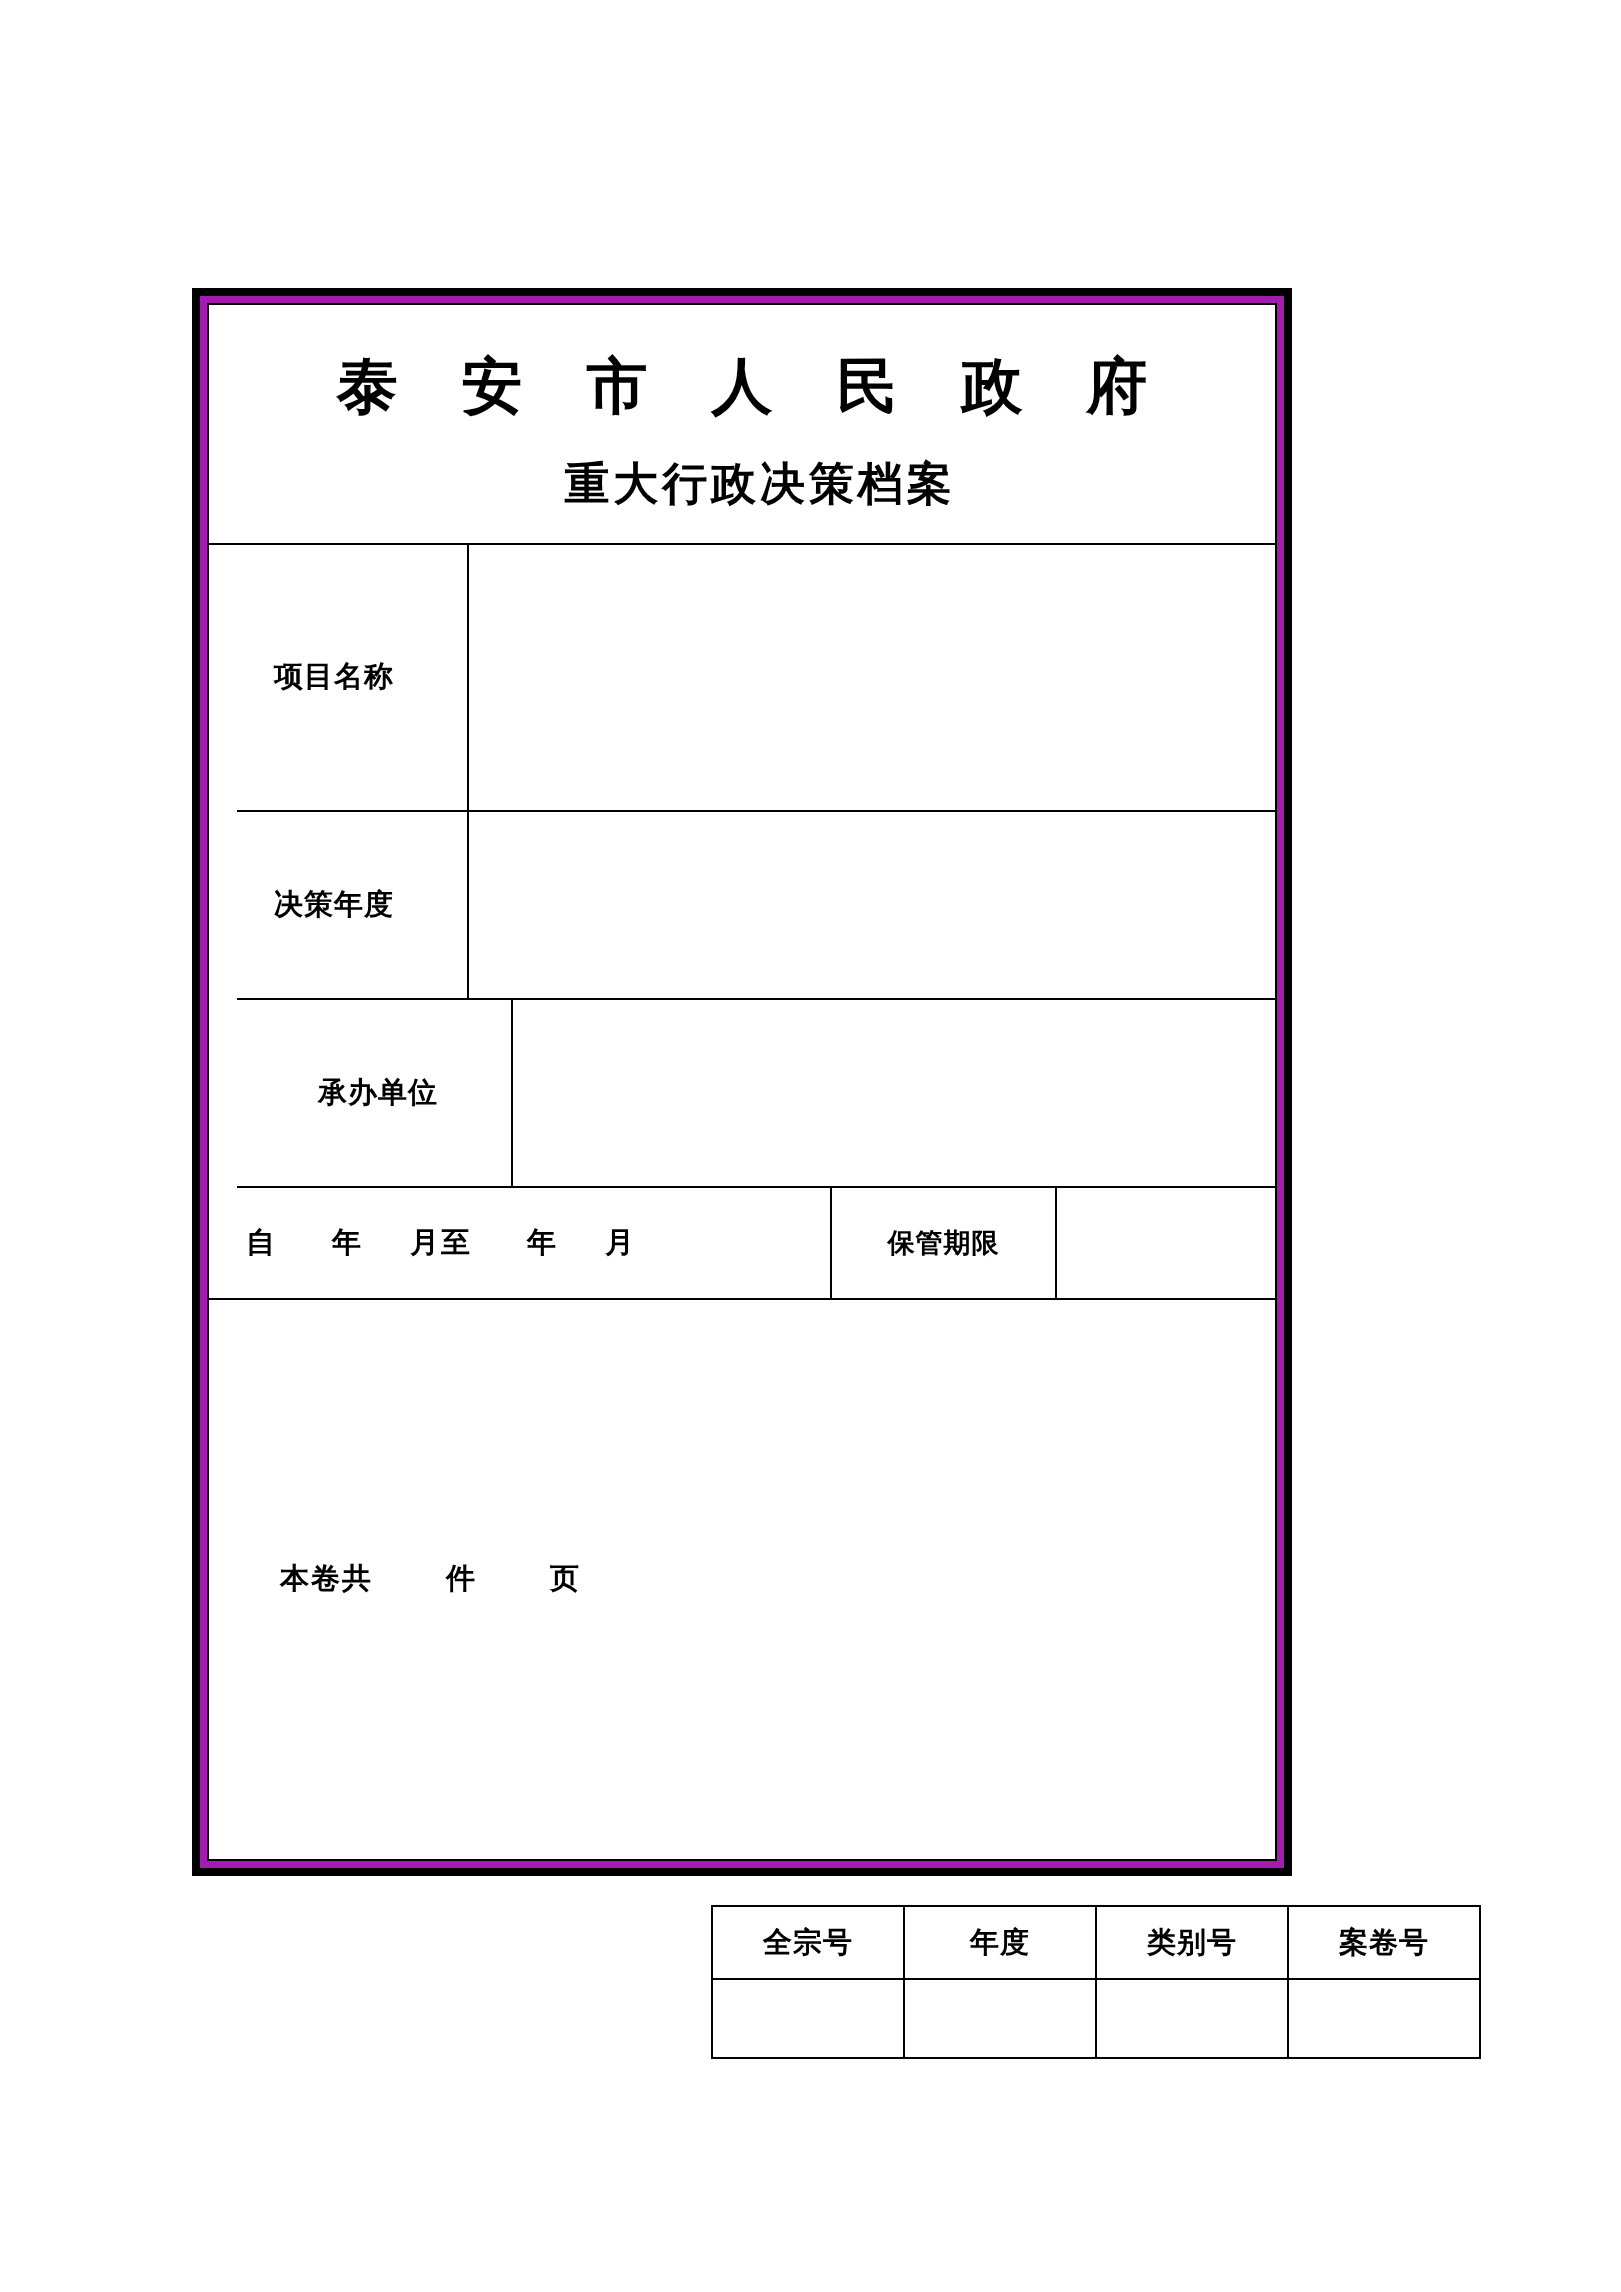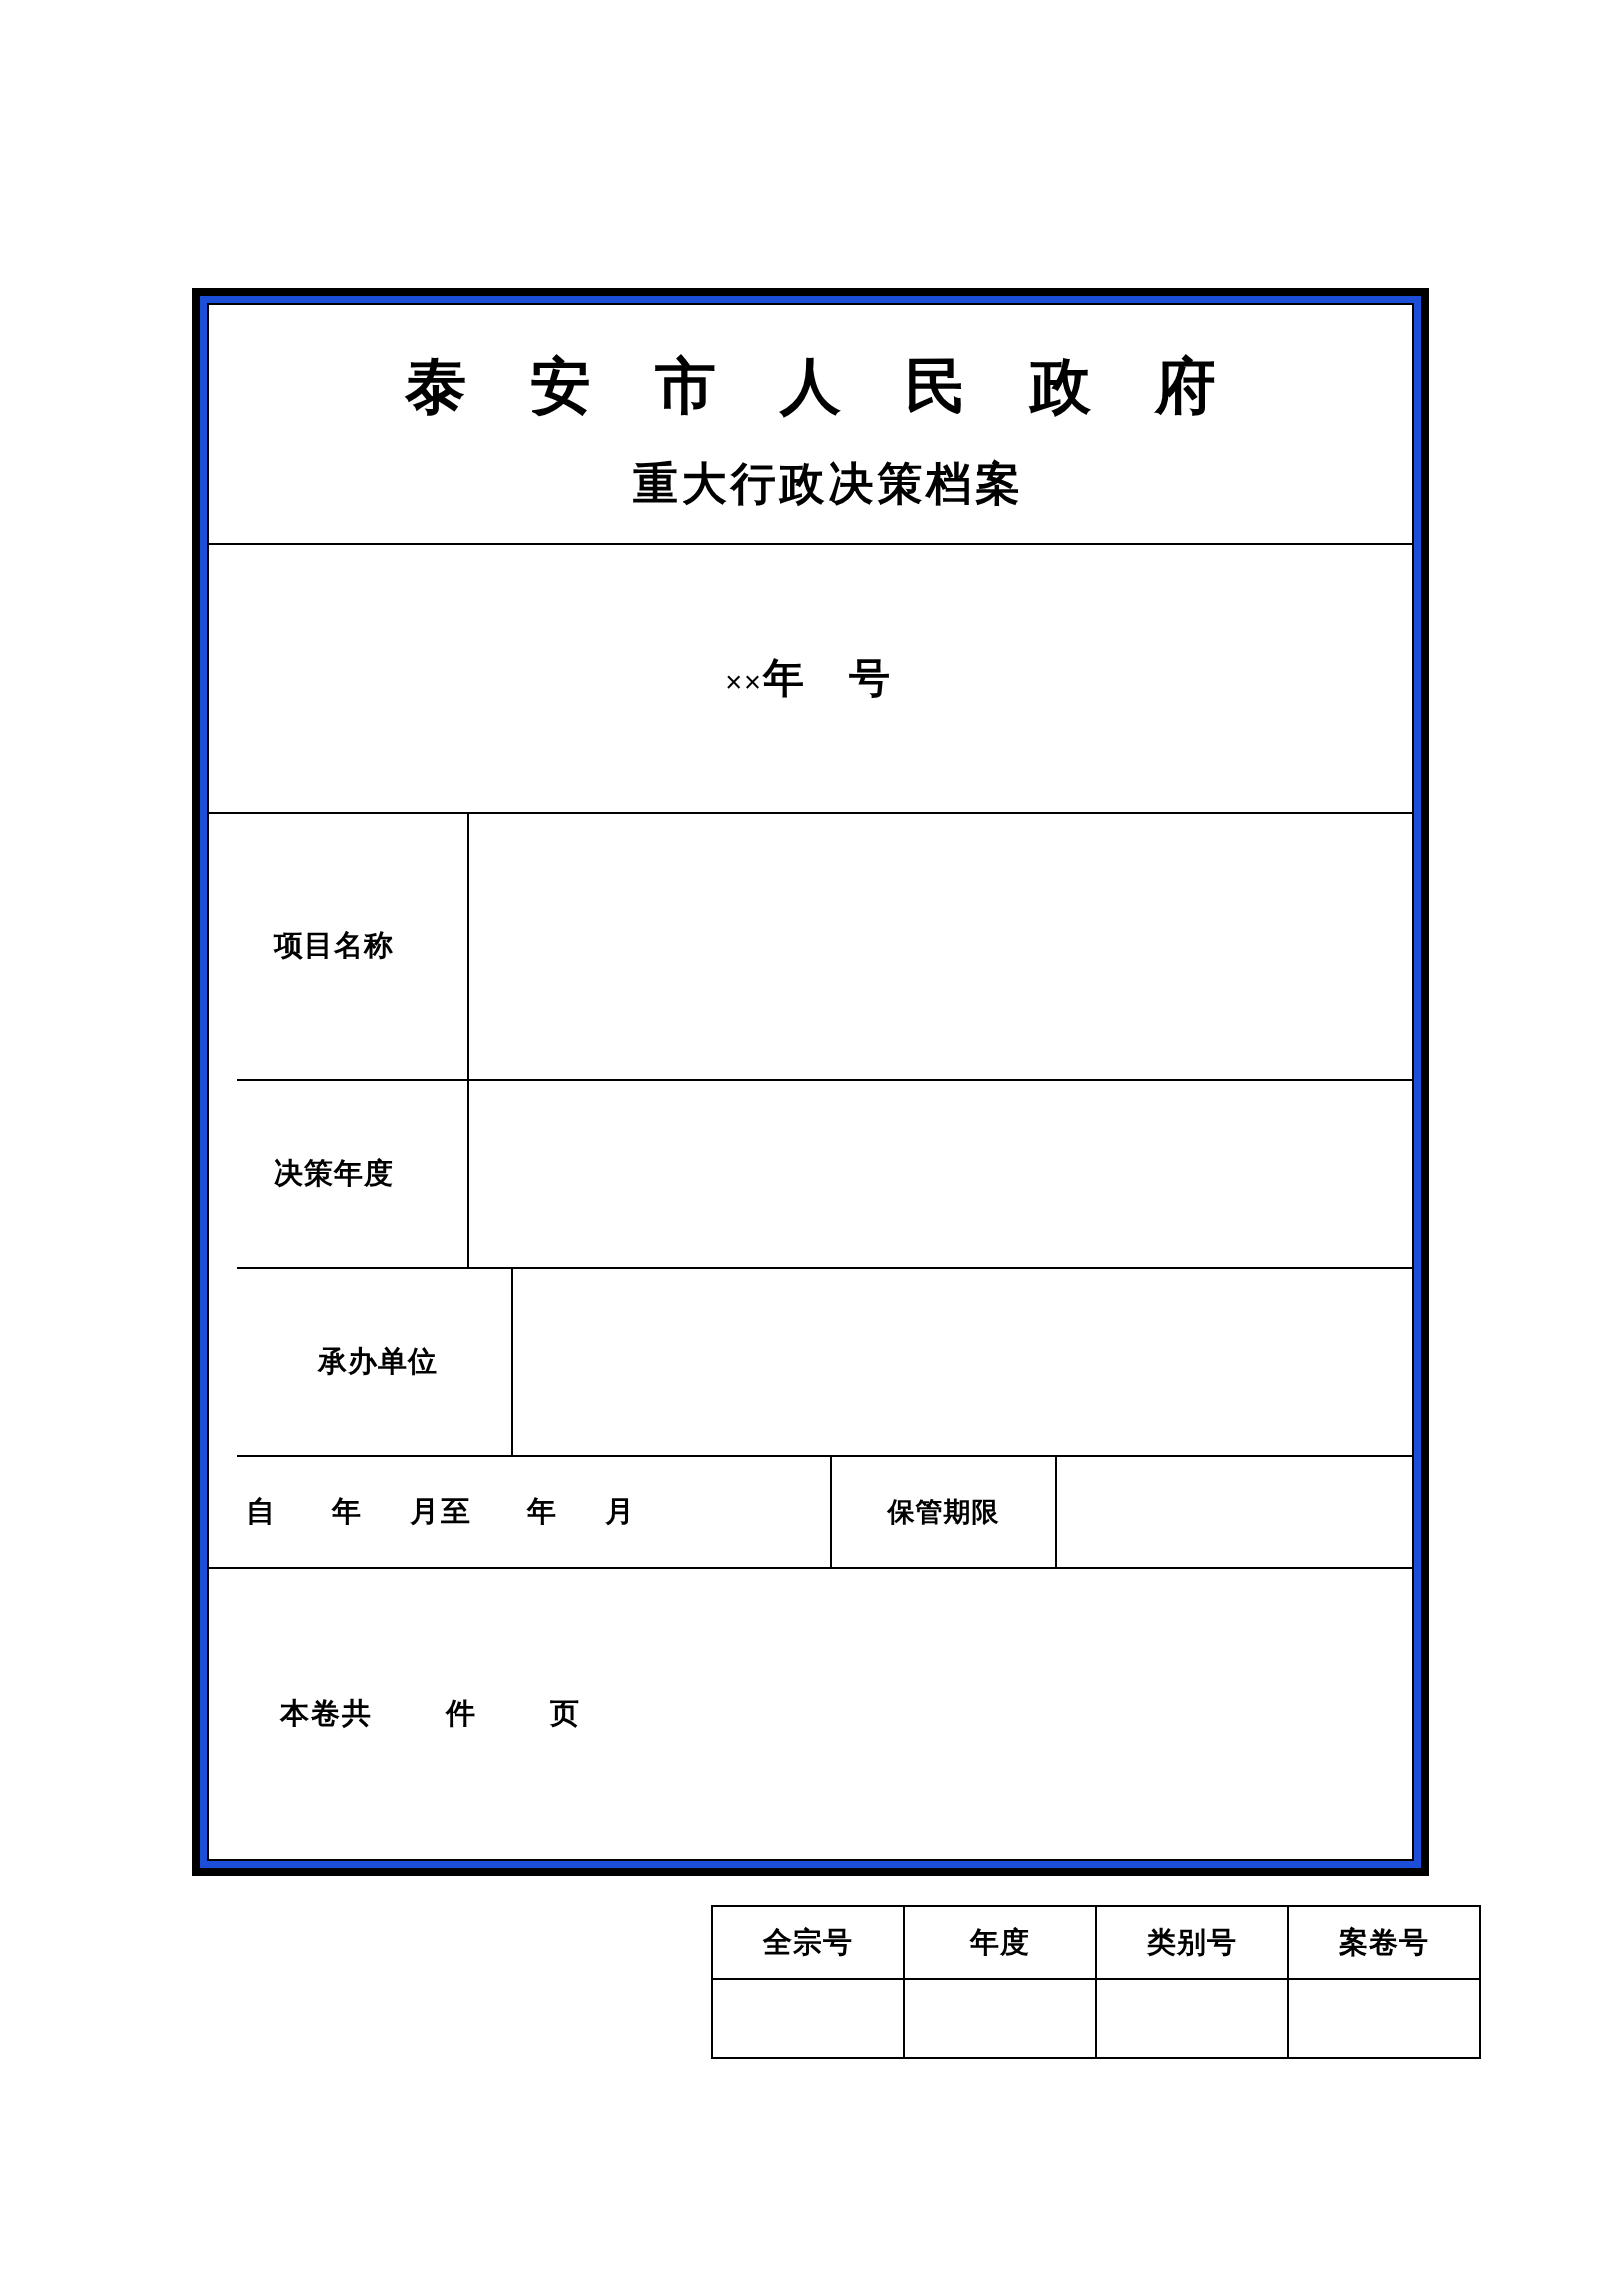--- a/index.html
+++ b/index.html
@@ -14,25 +14,25 @@
     color: #000000;
     position: relative;
     overflow: hidden;
   }
 
   
   .cover-box {
     position: absolute;
     left: 192px;
     top: 288px;
-    width: 1237px;
+    width: 1100px;
     height: 1588px;
     border: 8.8px solid #000000;
     box-sizing: border-box;
-    background: #1d4ed8;
+    background: #a21caf;
   }
   .cover-inner {
     position: absolute;
     left: 6.9px;
     top: 6.9px;
     right: 6.9px;
     bottom: 6.9px;
     border: 2px solid #000000;
     box-sizing: border-box;
     background: #ffffff;
@@ -201,25 +201,20 @@
 <body>
 
 <div class="cover-box">
   <div class="cover-inner">
 
     <div class="title-sec">
       <div class="title-main">泰 安 市 人 民 政 府</div>
       <div class="title-sub">重大行政决策档案</div>
     </div>
 
-    <div class="year-sec">
-      <div class="year-text">
-        <span class="xx">××</span><span>年</span><span class="gap"></span><span>号</span>
-      </div>
-    </div>
 
     <div class="field-row row-h-name">
       <div class="field-label">项目名称</div>
       <div class="field-value"></div>
     </div>
 
     <div class="field-row row-h-year">
       <div class="field-label">决策年度</div>
       <div class="field-value"></div>
     </div>

